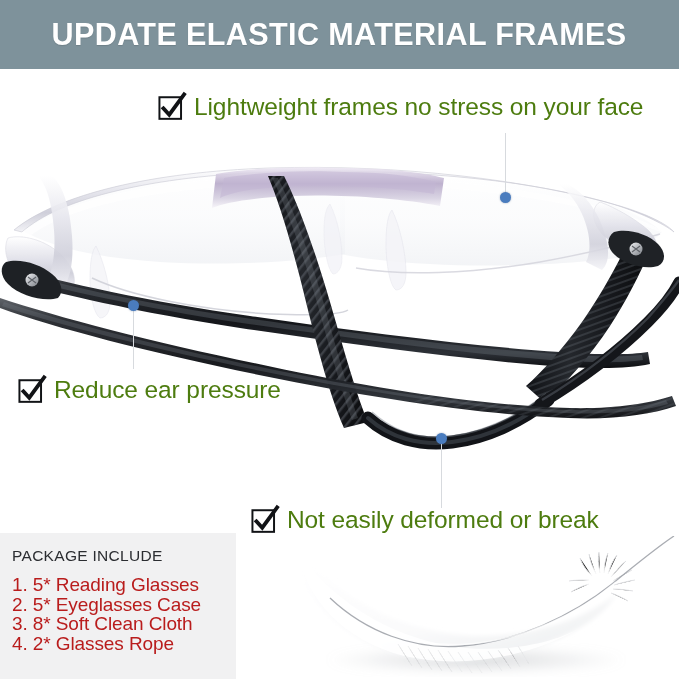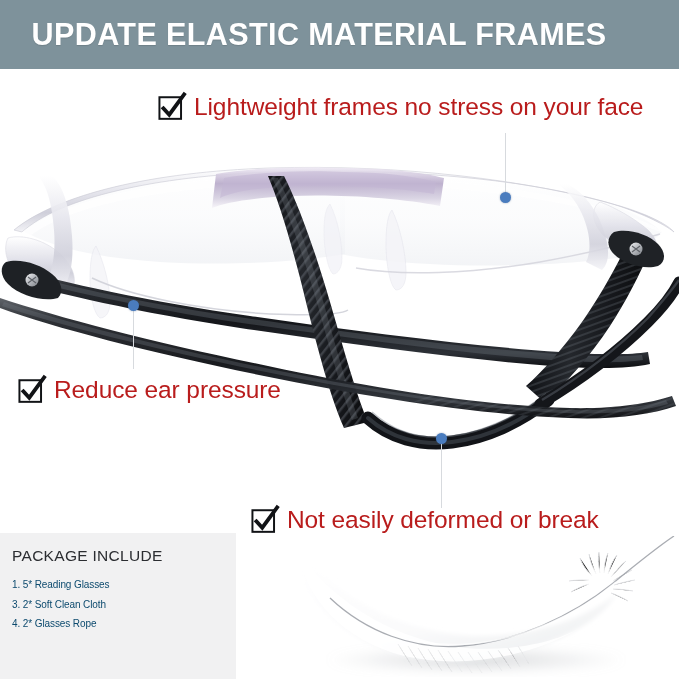--- a/index.html
+++ b/index.html
@@ -20,20 +20,21 @@
   }
 
   
   .banner {
     position:absolute;
     left:0; top:0;
     width:679px; height:69px;
     background:#7e929b;
     display:flex;
     align-items:center;
+    padding-left:20px;
   }
   .banner-title {
     color:#ffffff;
     font-size:31px;
     font-weight:bold;
     letter-spacing:0.4px;
     padding-left:32px;
     white-space:nowrap;
     text-shadow:0 1px 1px rgba(0,0,0,0.12);
     transform:scaleX(0.985);
@@ -43,21 +44,21 @@
   
   .callout {
     position:absolute;
     display:flex;
     align-items:center;
     gap:9px;
     white-space:nowrap;
   }
   .callout-label {
     font-size:24.5px;
-    color:#b91c1c;
+    color:#4d7c0f;
     font-weight:400;
     letter-spacing:-0.1px;
   }
   .cbox { width:27px; height:27px; flex:0 0 auto; display:block; overflow:visible; }
 
   #callout-lightweight { left:158px; top:93px; }
   #callout-earpressure { left:18px;  top:376px; }
   #callout-deformed    { left:251px; top:506px;text-align:center; }
 
   
@@ -105,22 +106,22 @@
     padding:14px 0 8px 12px;
   }
   .package-title {
     font-size:15.5px;
     color:#2b2d31;
     letter-spacing:0.3px;
     margin-bottom:10px;
   }
   .package-list { list-style:none; }
   .package-list li {
-    font-size:10px;
-    color:#0c4a6e;
+    font-size:19px;
+    color:#b91c1c;
     line-height:19.5px;
     white-space:nowrap;
     letter-spacing:-0.1px;
   }
 </style>
 </head>
 <body>
 
 <div id="stage">
 
@@ -361,18 +362,19 @@
 
     <path d="M388 0 C 370 12, 348 30, 326 48 C 286 80, 230 106, 176 110
              C 128 114, 80 96, 44 62" stroke="#9a9ea4" stroke-width="1.3" fill="none" opacity="0.85"></path>
     <path d="M330 46 C 292 78, 238 104, 182 108 C 134 112, 86 96, 50 64" stroke="#ffffff" stroke-width="1.6" fill="none" opacity="0.7"></path>
   </svg>
 
   <div class="package-panel">
     <div class="package-title">PACKAGE INCLUDE</div>
     <ul class="package-list">
       <li>1.  5* Reading Glasses</li>
-      <li>3. 2* Soft Clean Cloth</li>
+      <li>2. 5* Eyeglasses Case</li>
+      <li>3. 8* Soft Clean Cloth</li>
       <li>4. 2* Glasses Rope</li>
     </ul>
   </div>
 
 </div>
 
 </body></html>

